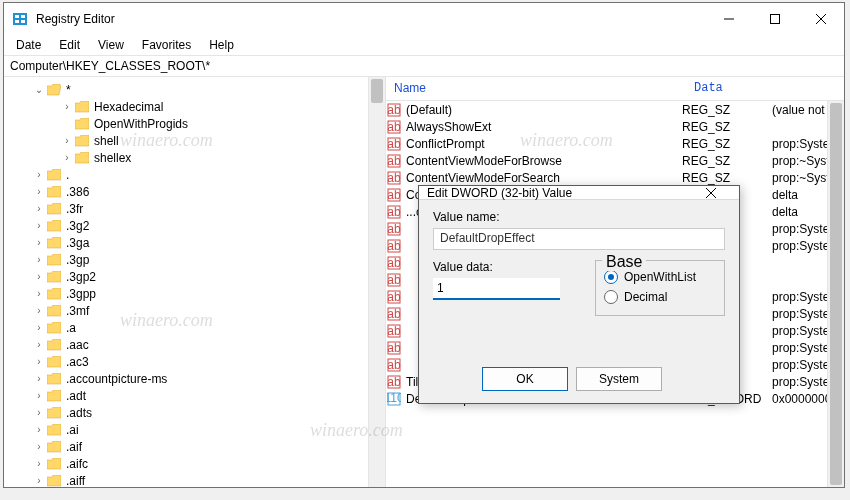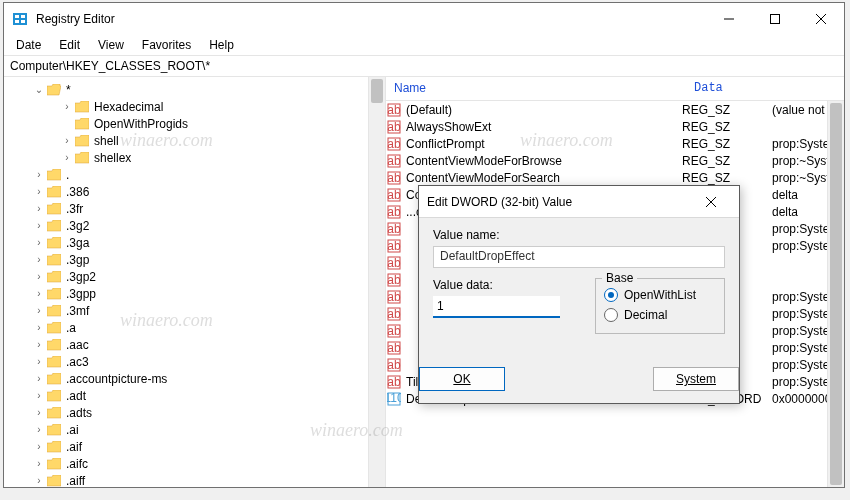--- a/index.html
+++ b/index.html
@@ -38,37 +38,37 @@
 .col-data { flex: 1; font-family: Liberation Mono, monospace; }
 .list-body .row { display: flex; align-items: center; height: 17px; }
 .row .name-cell { width: 296px; display: flex; align-items: center; gap: 4px; }
 .row .type-cell { width: 90px; }
 .row .data-cell { flex: 1; white-space: nowrap; overflow: hidden; text-overflow: ellipsis; }
 .val-icon { width: 16px; height: 16px; display: inline-flex; align-items: center; justify-content: center; }
 .val-icon svg { width: 14px; height: 14px; }
 
 
 .dialog { position: absolute; left: 418px; top: 185px; width: 322px; height: 219px; background: #f0f0f0; border: 1px solid #5a5a5a; box-shadow: 2px 2px 10px rgba(0,0,0,0.25); display: flex; flex-direction: column; z-index: 10; }
-.dlg-title { height: 32px; display: flex; align-items: center; padding: 0 8px; background: #fff; border-bottom: 1px solid #d9d9d9; }
+.dlg-title { height: 14px; display: flex; align-items: center; padding: 0 8px; background: #fff; border-bottom: 1px solid #d9d9d9; }
 .dlg-title .t { flex: 1; }
 .dlg-close { width: 40px; height: 100%; display: flex; align-items: center; justify-content: center; }
 .dlg-body { flex: 1; padding: 10px 14px 0 14px; }
 .dlg-body .lbl { margin-bottom: 4px; }
 .ro-field { background: #fff; border: 1px solid #ccc; height: 22px; padding: 2px 6px; margin-bottom: 10px; color: #333; }
 .row2 { display: flex; gap: 35px; }
 .vd-col { flex: 1; }
 .vd-col input[type=text] { width: 100%; height: 22px; border: none; border-bottom: 2px solid #0067c0; background: #fff; padding: 2px 4px; outline: none; font-size: 12px; }
 .base-col { width: 130px; }
 .fieldset { border: 1px solid #bbb; padding: 6px 8px 8px 8px; position: relative; }
-.fieldset .legend { position: absolute; top: -8px; left: 6px; background: #f0f0f0; padding: 0 4px; font-size: 12px; }
+.fieldset .legend { position: absolute; top: -8px; left: 6px; background: #f0f0f0; padding: 0 4px; font-size: 16px; }
 .radio-row { display: flex; align-items: center; gap: 6px; height: 20px; }
 .radio { width: 14px; height: 14px; border-radius: 50%; border: 1px solid #666; display: inline-flex; align-items: center; justify-content: center; background: #fff; }
 .radio.checked { border-color: #0067c0; }
 .radio.checked::after { content: ""; width: 6px; height: 6px; border-radius: 50%; background: #0067c0; }
-.dlg-buttons { display: flex; justify-content: space-between; gap: 8px; padding: 10px 0 12px 0; text-decoration: underline; }
+.dlg-buttons { display: flex; justify-content: center; gap: 8px; padding: 10px 14px 12px 0; }
 .btn { min-width: 86px; height: 24px; border: 1px solid #adadad; background: #fdfdfd; display: inline-flex; align-items: center; justify-content: center; cursor: default; }
 .btn.primary { border-color: #0067c0; }
 
 .watermark { position: absolute; color: rgba(120,120,120,0.25); font-size: 18px; font-style: italic; font-family: Georgia, serif; pointer-events: none; }
 </style>
 </head>
 <body>
 
 <div class="window">
   <div class="titlebar">

